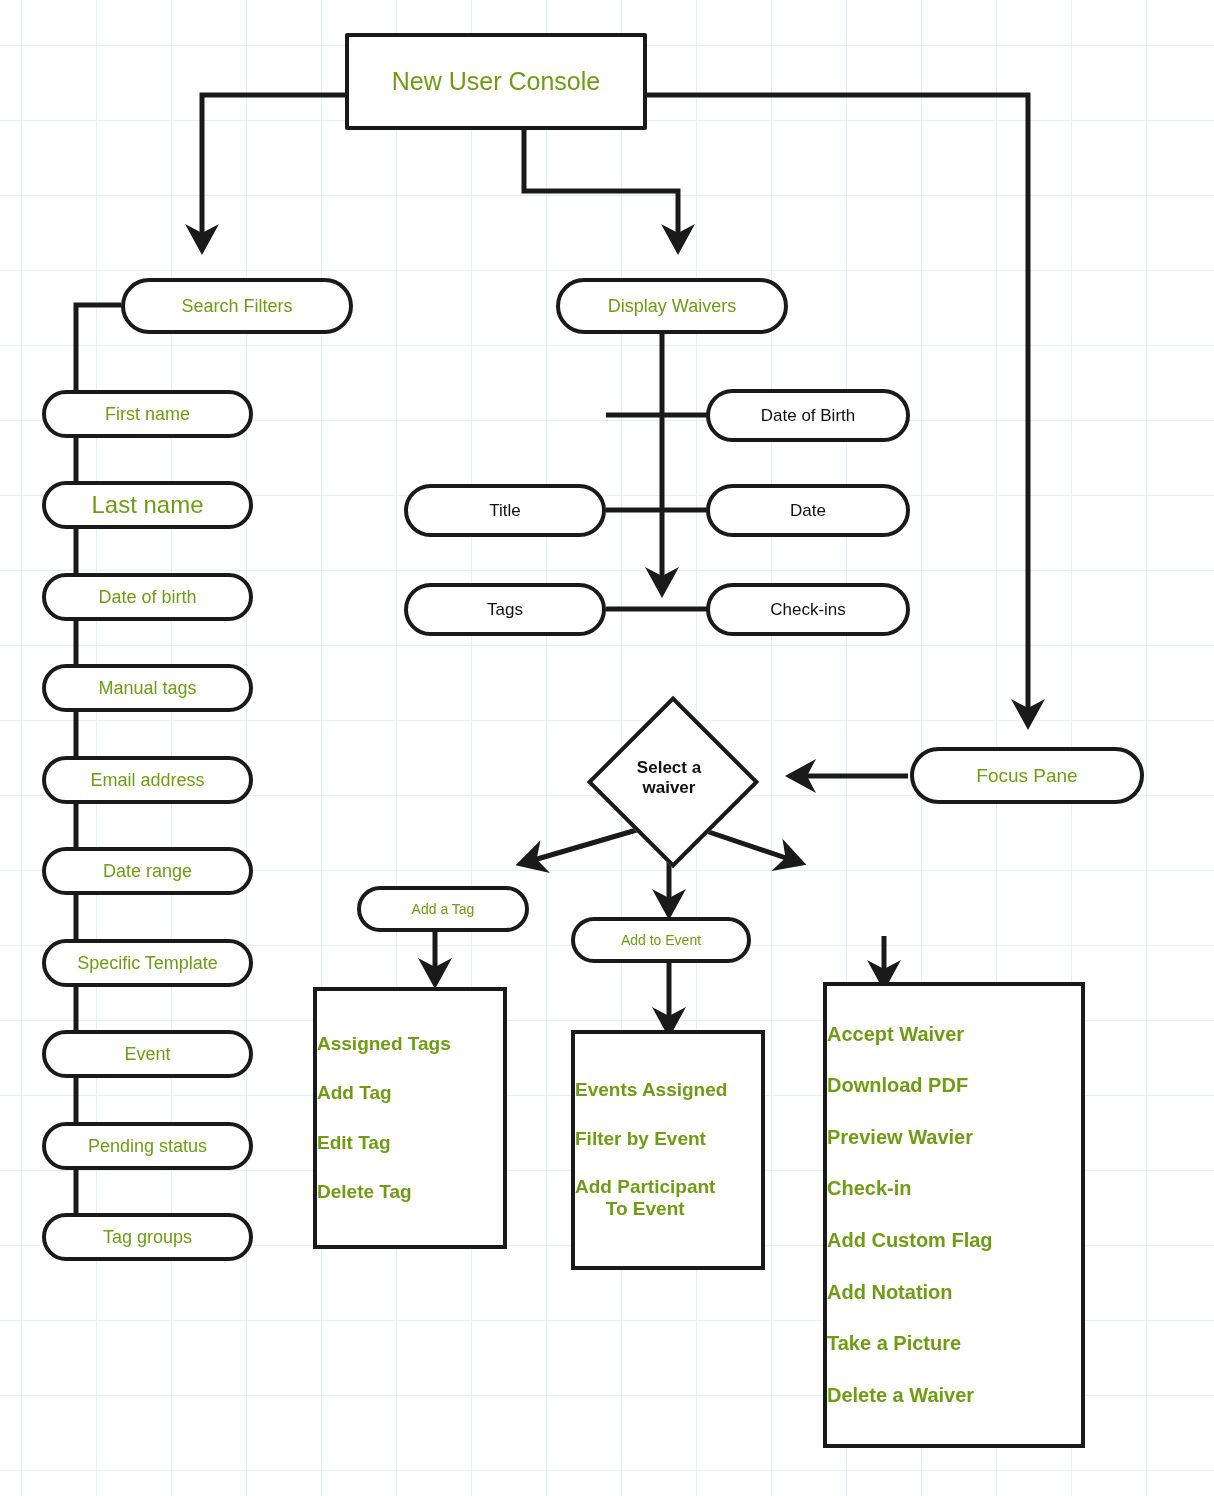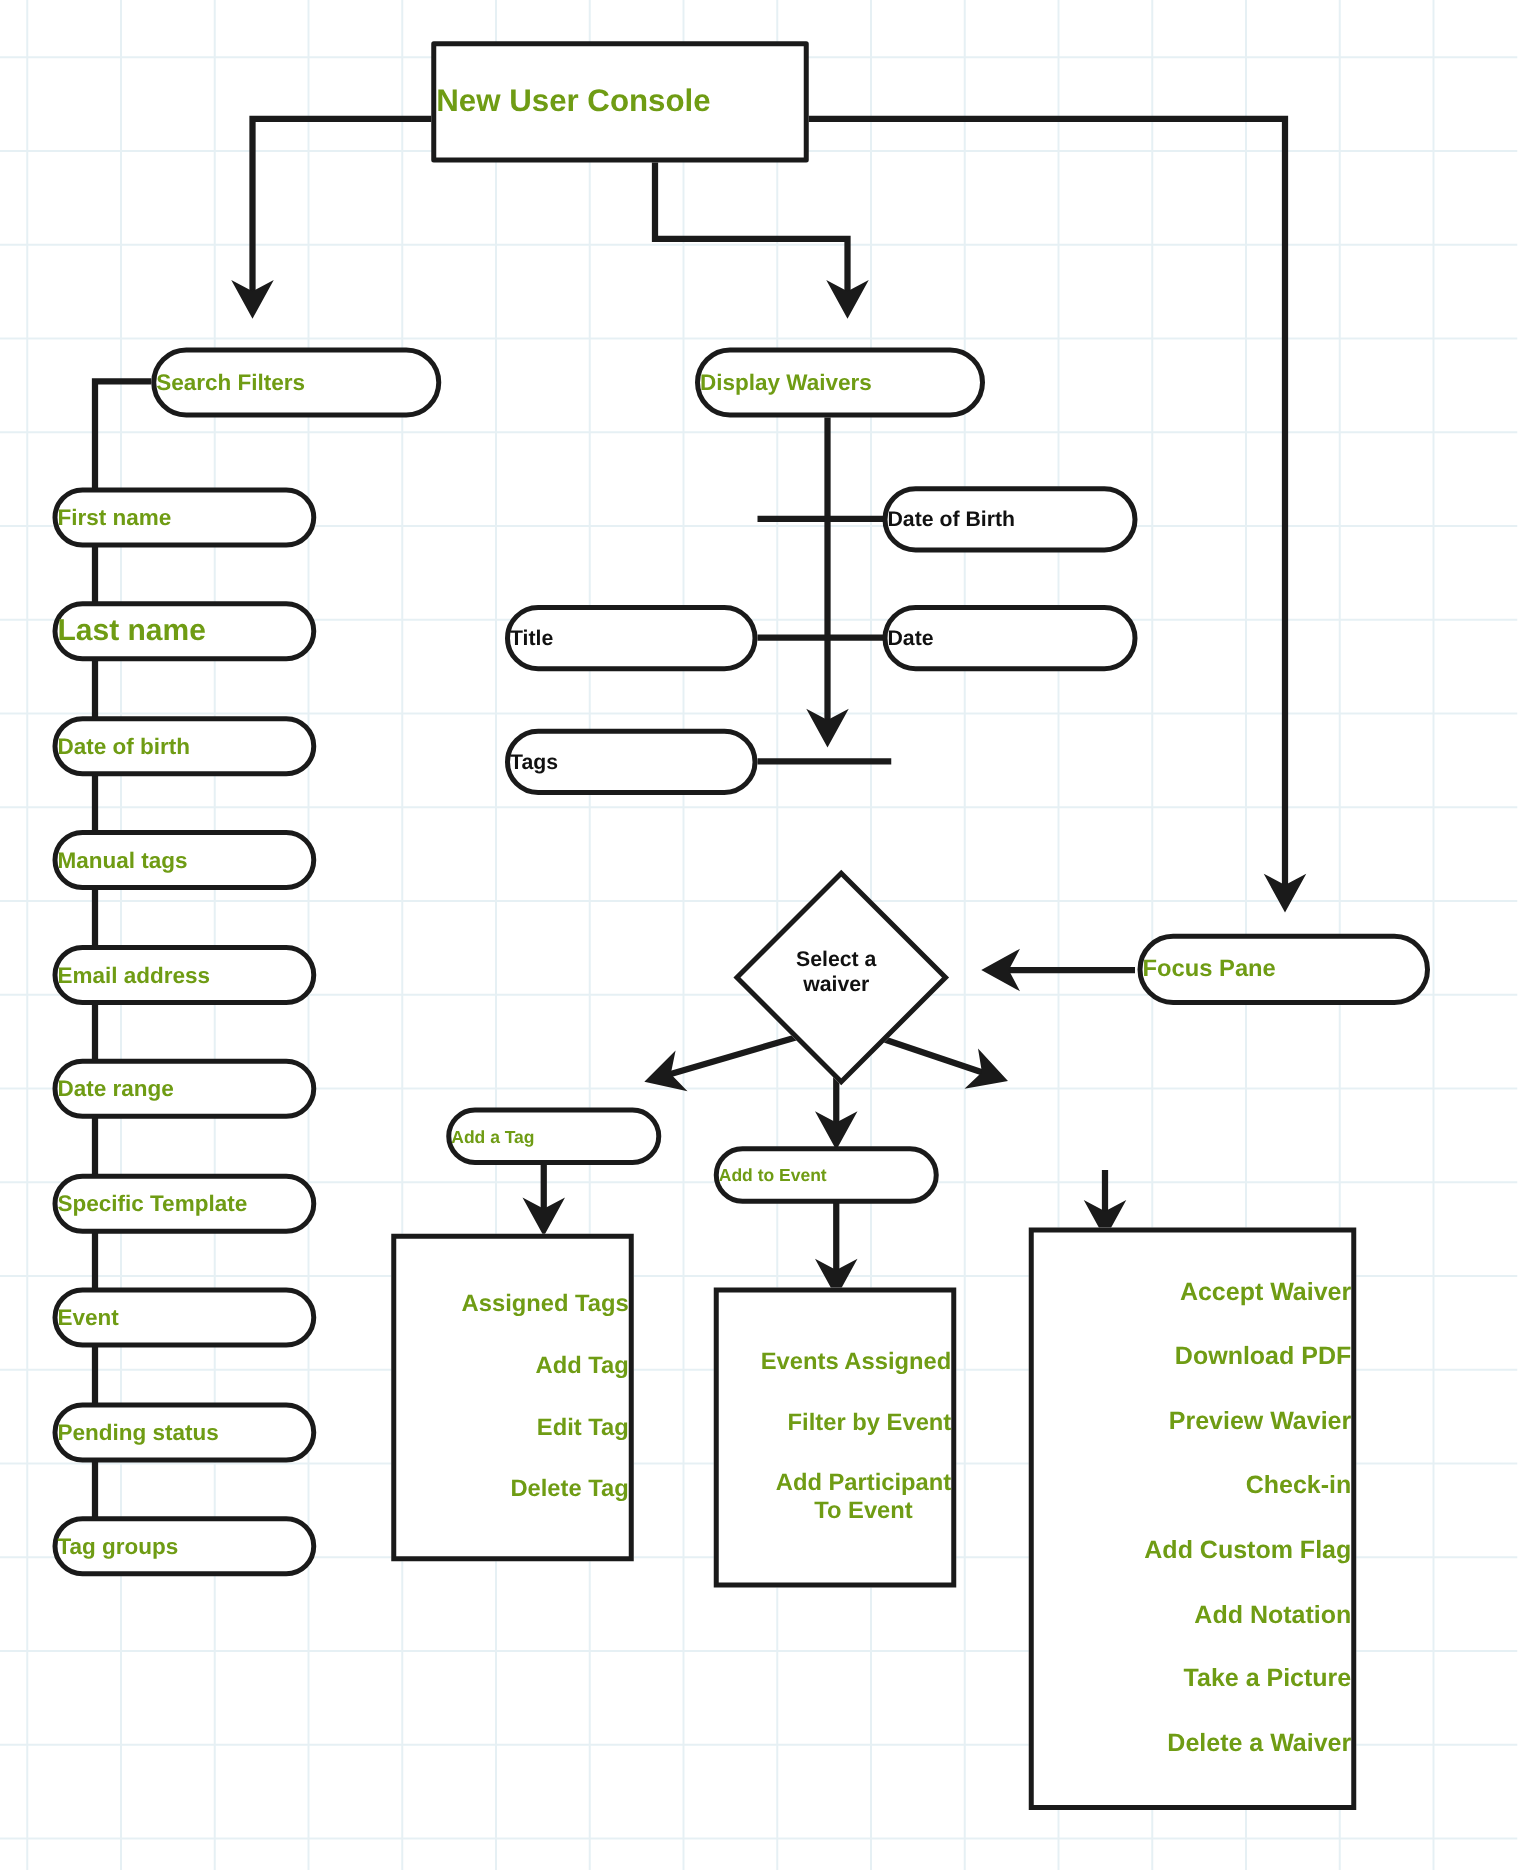--- a/index.html
+++ b/index.html
@@ -27,22 +27,23 @@
     height: 1496px;
     pointer-events: none;
   }
   .node {
     position: absolute;
     box-sizing: border-box;
     background: #ffffff;
     border: 4px solid #1a1a1a;
     display: flex;
     align-items: center;
+    justify-content: center;
     text-align: center;
-    font-weight: bold;
+    font-weight: normal;
     line-height: 1.15;
     z-index: 2;
   }
   .pill { border-radius: 999px; }
   .rect { border-radius: 2px; }
   .green { color: #6f9c14; }
   .black { color: #111111; }
   .diamond-wrap {
     position: absolute;
     z-index: 2;
@@ -69,21 +70,21 @@
     line-height: 1.2;
   }
   .list-box {
     position: absolute;
     box-sizing: border-box;
     background: #ffffff;
     border: 4px solid #1a1a1a;
     z-index: 2;
     display: flex;
     flex-direction: column;
-    align-items: flex-end;
+    align-items: flex-start;
     justify-content: center;
     text-align: center;
   }
   .list-box .item {
     font-weight: bold;
     color: #6f9c14;
     line-height: 1.18;
   }
 </style>
 </head>
@@ -179,20 +180,23 @@
   </div>
   <div class="node pill black" style="left:404px; top:583px; width:202px; height:53px; font-size:17px;">
     <span>Tags</span>
   </div>
 
   <div class="node pill black" style="left:706px; top:389px; width:204px; height:53px; font-size:17px;">
     <span>Date of Birth</span>
   </div>
   <div class="node pill black" style="left:706px; top:484px; width:204px; height:53px; font-size:17px;">
     <span>Date</span>
+  </div>
+  <div class="node pill black" style="left:706px; top:583px; width:204px; height:53px; font-size:17px;">
+    <span>Check-ins</span>
   </div>
 
   <div class="diamond-wrap" style="left:588px; top:697px; width:162px; height:162px;">
     <div class="diamond-shape"></div>
     <div class="diamond-label">
       <div>Select a</div>
       <div>waiver</div>
     </div>
   </div>
 

